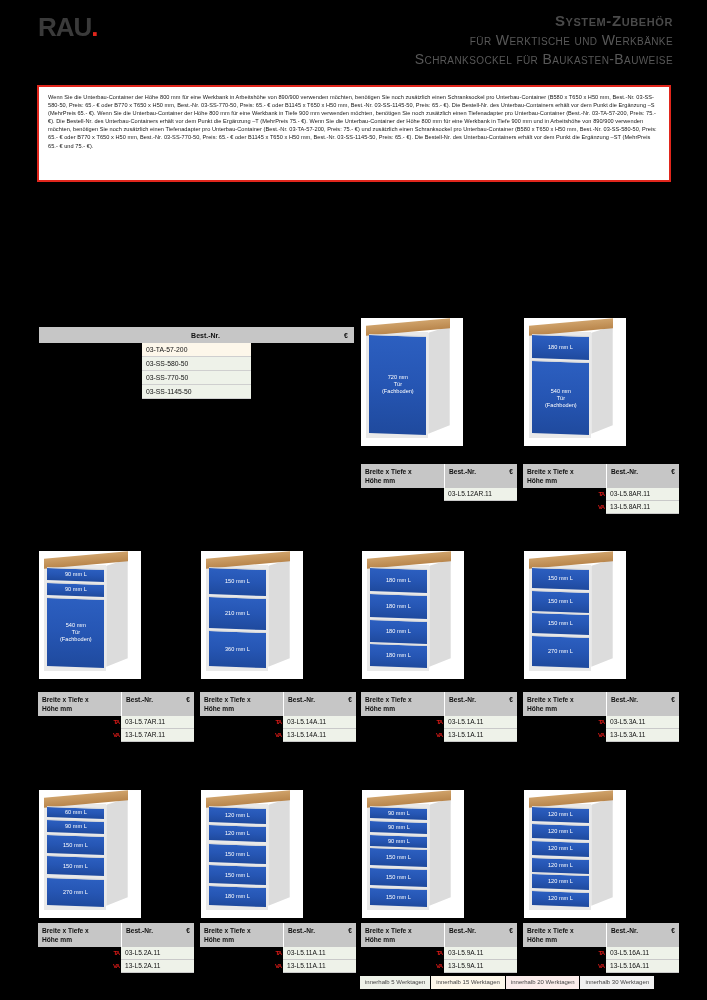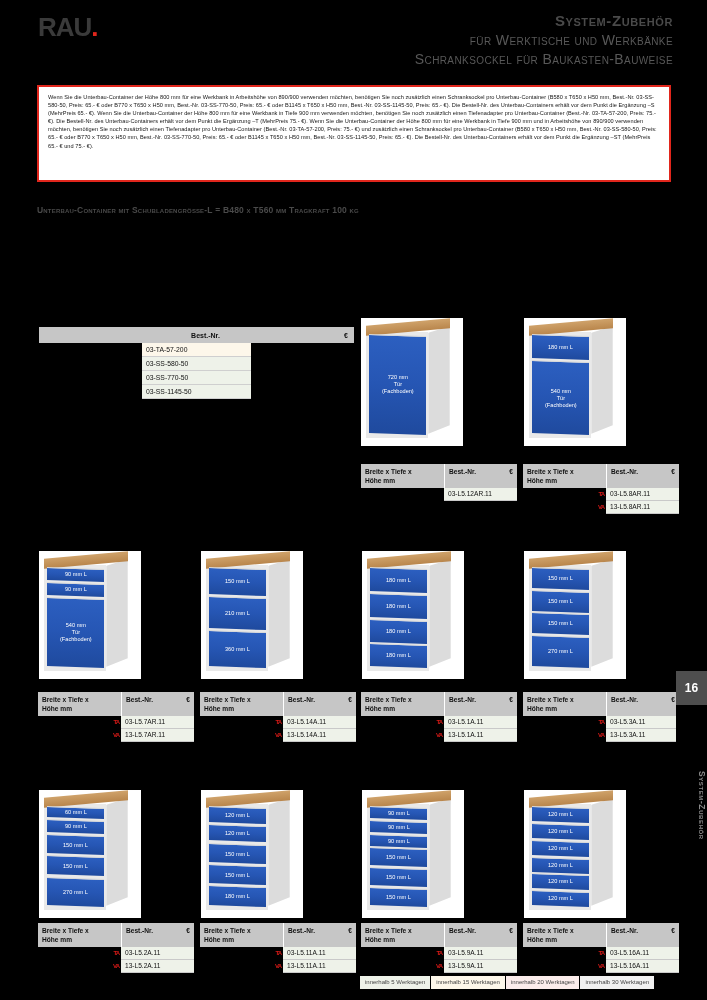--- a/index.html
+++ b/index.html
@@ -156,21 +156,20 @@
     <div class="head-sub1">für Werktische und Werkbänke</div>
     <div class="head-sub2">Schranksockel für Baukasten-Bauweise</div>
   </div>
 
   <div class="notice">
     <p>Wenn Sie die Unterbau-Container der Höhe 800 mm für eine Werkbank in Arbeitshöhe von 890/900 verwenden möchten, benötigen Sie noch zusätzlich einen Schranksockel pro Unterbau-Container (B580 x T650 x H50 mm, Best.-Nr. 03-SS-580-50, Preis: 65.- € oder B770 x T650 x H50 mm, Best.-Nr. 03-SS-770-50, Preis: 65.- € oder B1145 x T650 x H50 mm, Best.-Nr. 03-SS-1145-50, Preis: 65.- €). Die Bestell-Nr. des Unterbau-Containers erhält vor dem Punkt die Ergänzung –S (MehrPreis 65.- €).
 Wenn Sie die Unterbau-Container der Höhe 800 mm für eine Werkbank in Tiefe 900 mm verwenden möchten, benötigen Sie noch zusätzlich einen Tiefenadapter pro Unterbau-Container (Best.-Nr. 03-TA-57-200, Preis: 75.- €). Die Bestell-Nr. des Unterbau-Containers erhält vor dem Punkt die Ergänzung –T (MehrPreis 75.- €).
 Wenn Sie die Unterbau-Container der Höhe 800 mm für eine Werkbank in Tiefe 900 mm und in Arbeitshöhe von 890/900 verwenden möchten, benötigen Sie noch zusätzlich einen Tiefenadapter pro Unterbau-Container (Best.-Nr. 03-TA-57-200, Preis: 75.- €) und zusätzlich einen Schranksockel pro Unterbau-Container (B580 x T650 x H50 mm, Best.-Nr. 03-SS-580-50, Preis: 65.- € oder B770 x T650 x H50 mm, Best.-Nr. 03-SS-770-50, Preis: 65.- € oder B1145 x T650 x H50 mm, Best.-Nr. 03-SS-1145-50, Preis: 65.- €). Die Bestell-Nr. des Unterbau-Containers erhält vor dem Punkt die Ergänzung –ST (MehrPreis 65.- € und 75.- €).</p>
   </div>
 
-  <div class="section-head">Unterbau-Container mit Schubladengröße-L = B480 x T560 mm Tragkraft 100 kg</div>
 
   <div class="bigtbl">
     <div class="hdr">
       <div class="t">Best.-Nr.</div>
       <div class="e">€</div>
     </div>
     <div id="acc-rows">
         <div class="r">
           <div class="pad"></div>
           <div class="cell lt15">03-TA-57-200</div>
@@ -595,24 +594,20 @@
         </div>
         <div class="row">
           <div class="c1" style="width:83px">
             <span class="badge">VA</span>
           </div>
           <div class="c2 lt5" style="width:73px">13-L5.16A.11</div>
         </div>
       </div>
     </div>
 
-  <div class="sidetab">
-    <div class="num">16</div>
-    <div class="vert">System-Zubehör</div>
-  </div>
 
   <div class="legend" id="legend">
       <div class="lt5">innerhalb 5 Werktagen</div>
       <div class="lt15">innerhalb 15 Werktagen</div>
       <div class="lt20">innerhalb 20 Werktagen</div>
       <div class="lt30">innerhalb 30 Werktagen</div>
     </div>
 
 </div>
 

